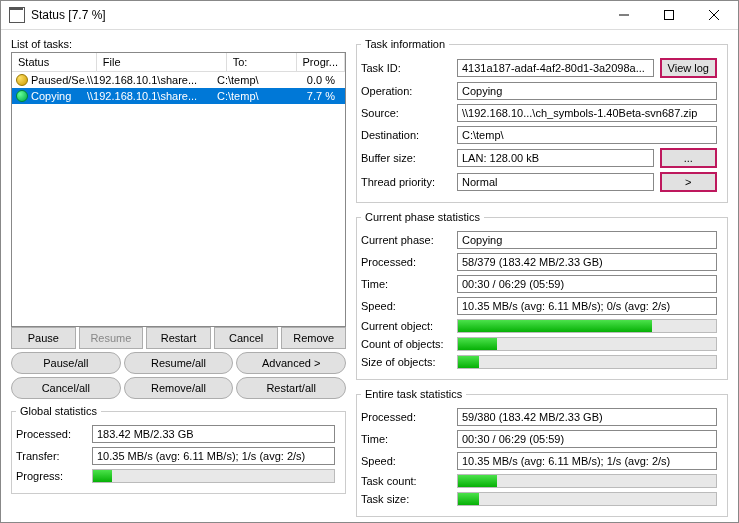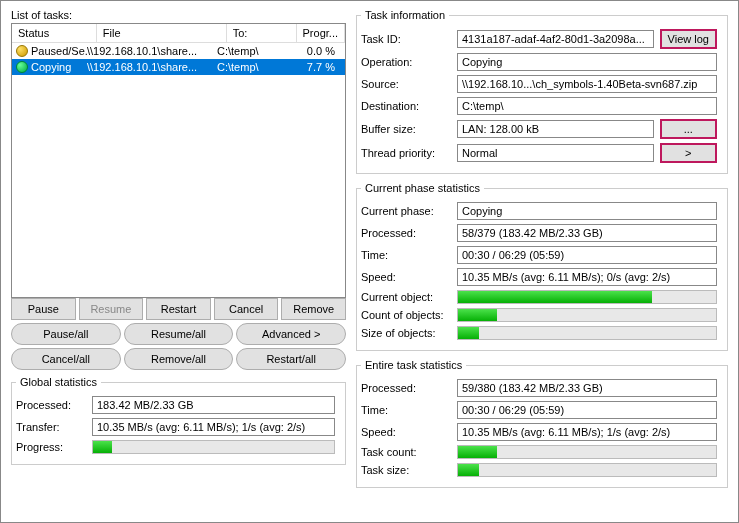--- a/index.html
+++ b/index.html
@@ -48,20 +48,42 @@
 .btn-tiny { background: #e1e1e1; border: 2px solid #be185d; padding: 2px 6px; font-size: 11px; height: 20px; }
 .progress { border: 1px solid #bbb; height: 14px; background: #e8e8e8; position: relative; overflow: hidden; }
 .progress-bar { height: 100%; background: linear-gradient(to bottom, #4be24b, #06b006); }
 .global-stats { margin-top: 6px; }
 .global-stats .info-table { grid-template-columns: 70px 1fr; }
 </style>
 </head>
 <body>
 
 <div class="window">
+  <div class="titlebar">
+    <span class="titlebar-icon"></span>
+    <span class="titlebar-text">Status [7.7 %]</span>
+    <div class="titlebar-btns">
+      <div class="titlebar-btn">
+          <svg viewBox="0 0 10 10">
+            <line x1="0" y1="5" x2="10" y2="5" stroke="#000" stroke-width="1"></line>
+          </svg>
+        </div>
+      <div class="titlebar-btn">
+          <svg viewBox="0 0 10 10">
+            <rect x="0.5" y="0.5" width="9" height="9" fill="none" stroke="#000" stroke-width="1"></rect>
+          </svg>
+        </div>
+      <div class="titlebar-btn">
+          <svg viewBox="0 0 10 10">
+            <line x1="0" y1="0" x2="10" y2="10" stroke="#000" stroke-width="1"></line>
+            <line x1="10" y1="0" x2="0" y2="10" stroke="#000" stroke-width="1"></line>
+          </svg>
+        </div>
+    </div>
+  </div>
 
   <div class="content">
     <div class="left-col">
       <div class="task-list-label">List of tasks:</div>
       <div class="task-table">
         <div class="th-row">
           <div class="th th-status">Status</div>
           <div class="th th-file">File</div>
           <div class="th th-to">To:</div>
           <div class="th th-prog">Progr...</div>

